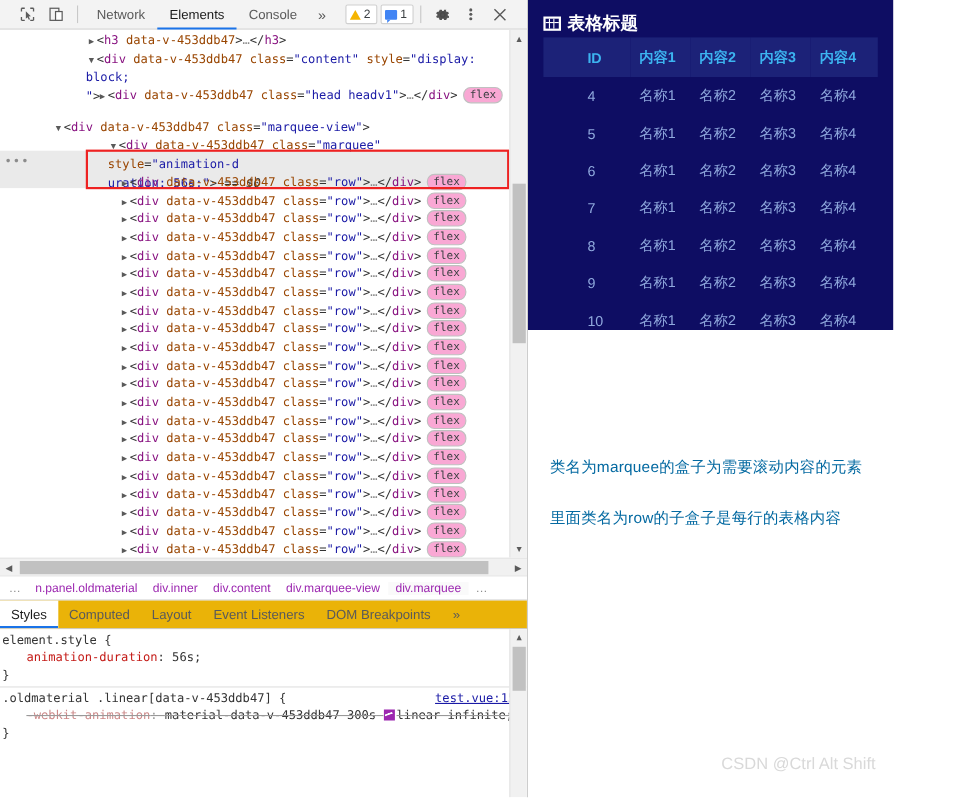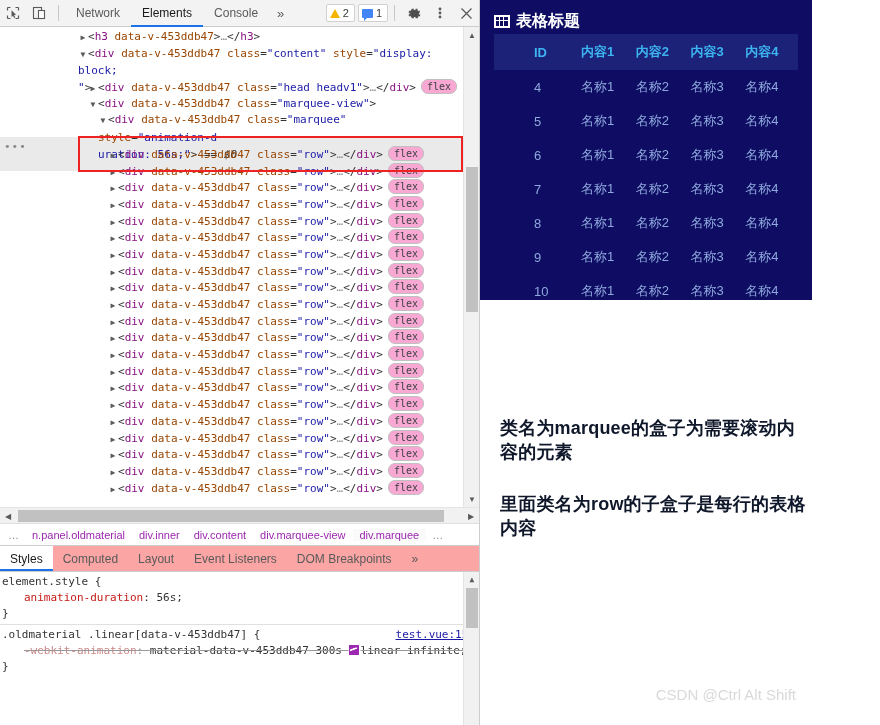--- a/index.html
+++ b/index.html
@@ -19,21 +19,21 @@
     display: flex; flex-direction: column;
     position: relative;
   }
 
   
   .dt-toolbar {
     height: 27px; min-height: 27px;
     display: flex; align-items: center;
     background: #f3f3f3;
     border-bottom: 1px solid #cdcdcd;
-    padding: 0 0;
+    padding: 0 12px;
   }
   .tb-icon {
     width: 26px; height: 23px;
     display: flex; align-items: center; justify-content: center;
     color: #5a5a5a;
   }
   .tb-sep { width: 1px; height: 16px; background: #c8c8c8; margin: 0 6px; }
   .dt-tabs { display: flex; align-items: stretch; height: 27px; }
   .dt-tab {
     padding: 0 11px; height: 27px;
@@ -150,21 +150,21 @@
   }
   .crumb-ell { color:#8c8c8c; padding: 0 6px; }
   .crumb { padding: 0 7px; white-space: nowrap; color: #a33; }
   .crumb.cls { color: #9c27b0; }
   .crumb.active { background:#fafafa; }
 
   
   .side-tabs {
     height: 26px; min-height:26px;
     display:flex; align-items:stretch;
-    background:#fca5a5; border-bottom:1px solid #cdcdcd;
+    background:#eab308; border-bottom:1px solid #cdcdcd;
   }
   .stab {
     padding: 0 10px; display:flex; align-items:center;
     font-size: 12px; color:#5a5a5a; white-space:nowrap;
   }
   .stab.active { color:#1a1a1a; box-shadow: inset 0 -2px 0 #1a73e8; background:#fff; }
 
   
   .filterbar {
     height: 25px; min-height:25px;
@@ -249,21 +249,21 @@
     color:#8fa8dd; font-size:13px; padding: 8px 0 8px 8px;
     height: 32px;
   }
   .tbl th:first-child, .tbl td:first-child { width: 26%; padding-left: 40px; }
   .tbl th:nth-child(2), .tbl td:nth-child(2),
   .tbl th:nth-child(3), .tbl td:nth-child(3),
   .tbl th:nth-child(4), .tbl td:nth-child(4) { width: 18%; }
 
   .notes { padding: 116px 0 0 20px; }
   .note {
-    color:#0f172a; font-size:18px; font-weight:bold;
+    color:#0369a1; font-size:14px; font-weight:normal;
     margin-bottom: 28px; letter-spacing:0.2px;
   }
   .watermark {
     position:absolute; right:16px; bottom:22px;
     color:#d9d9d9; font-size:15px; white-space:nowrap;
   }
 </style>
 </head>
 <body>
 
@@ -325,21 +325,21 @@
     </div>
 
     <div class="dom-wrap">
       <div class="sel-bg" style="top:110px;height:34px;"></div>
       <div class="gutter-dots" style="top:113px;">•••</div>
       <div class="dom-tree" id="dom-tree">
           <div class="dline" style="padding-left: 78px;"><span class="tri">▶</span><span class="punc">&lt;</span><span class="tag">h3</span> <span class="attr">data-v-453ddb47</span><span class="punc">&gt;</span><span class="ellip">…</span><span class="punc">&lt;/</span><span class="tag">h3</span><span class="punc">&gt;</span></div>
           <div class="dline wrap2" style="padding-left: 78px;"><span class="tri">▼</span><span class="punc">&lt;</span><span class="tag">div</span> <span class="attr">data-v-453ddb47</span> <span class="attr">class</span>=<span class="val">"content"</span> <span class="attr">style</span>=<span class="val">"display: block;
 "</span><span class="punc">&gt;</span></div>
           <div class="dline" style="padding-left: 88px;"><span class="tri">▶</span><span class="punc">&lt;</span><span class="tag">div</span> <span class="attr">data-v-453ddb47</span> <span class="attr">class</span>=<span class="val">"head headv1"</span><span class="punc">&gt;</span><span class="ellip">…</span><span class="punc">&lt;/</span><span class="tag">div</span><span class="punc">&gt;</span><span class="flexbadge">flex</span></div>
-          <div class="dline" style="padding-left: 88px;"><span class="tri">▼</span><span class="punc">&lt;</span><span class="tag">div</span> <span class="attr">data-v-453ddb47</span> <span class="attr">class</span>=<span class="val">"marquee-view"</span><span class="punc">&gt;</span></div>
+          <div class="dline" style="padding-left: 48px; margin-top: 12px;"><span class="tri">▼</span><span class="punc">&lt;</span><span class="tag">div</span> <span class="attr">data-v-453ddb47</span> <span class="attr">class</span>=<span class="val">"marquee-view"</span><span class="punc">&gt;</span></div>
           <div class="dline wrap2" style="padding-left: 98px;"><span class="tri">▼</span><span class="punc">&lt;</span><span class="tag">div</span> <span class="attr">data-v-453ddb47</span> <span class="attr">class</span>=<span class="val">"marquee"</span> <span class="attr">style</span>=<span class="val">"animation-d
 uration: 56s;"</span><span class="punc">&gt;</span> == <span style="color:#333;font-style:italic">$0</span></div>
           <div class="dline" style="padding-left: 108px;"><span class="tri">▶</span><span class="punc">&lt;</span><span class="tag">div</span> <span class="attr">data-v-453ddb47</span> <span class="attr">class</span>=<span class="val">"row"</span><span class="punc">&gt;</span><span class="ellip">…</span><span class="punc">&lt;/</span><span class="tag">div</span><span class="punc">&gt;</span><span class="flexbadge">flex</span></div>
           <div class="dline" style="padding-left: 108px;"><span class="tri">▶</span><span class="punc">&lt;</span><span class="tag">div</span> <span class="attr">data-v-453ddb47</span> <span class="attr">class</span>=<span class="val">"row"</span><span class="punc">&gt;</span><span class="ellip">…</span><span class="punc">&lt;/</span><span class="tag">div</span><span class="punc">&gt;</span><span class="flexbadge">flex</span></div>
           <div class="dline" style="padding-left: 108px;"><span class="tri">▶</span><span class="punc">&lt;</span><span class="tag">div</span> <span class="attr">data-v-453ddb47</span> <span class="attr">class</span>=<span class="val">"row"</span><span class="punc">&gt;</span><span class="ellip">…</span><span class="punc">&lt;/</span><span class="tag">div</span><span class="punc">&gt;</span><span class="flexbadge">flex</span></div>
           <div class="dline" style="padding-left: 108px;"><span class="tri">▶</span><span class="punc">&lt;</span><span class="tag">div</span> <span class="attr">data-v-453ddb47</span> <span class="attr">class</span>=<span class="val">"row"</span><span class="punc">&gt;</span><span class="ellip">…</span><span class="punc">&lt;/</span><span class="tag">div</span><span class="punc">&gt;</span><span class="flexbadge">flex</span></div>
           <div class="dline" style="padding-left: 108px;"><span class="tri">▶</span><span class="punc">&lt;</span><span class="tag">div</span> <span class="attr">data-v-453ddb47</span> <span class="attr">class</span>=<span class="val">"row"</span><span class="punc">&gt;</span><span class="ellip">…</span><span class="punc">&lt;/</span><span class="tag">div</span><span class="punc">&gt;</span><span class="flexbadge">flex</span></div>
           <div class="dline" style="padding-left: 108px;"><span class="tri">▶</span><span class="punc">&lt;</span><span class="tag">div</span> <span class="attr">data-v-453ddb47</span> <span class="attr">class</span>=<span class="val">"row"</span><span class="punc">&gt;</span><span class="ellip">…</span><span class="punc">&lt;/</span><span class="tag">div</span><span class="punc">&gt;</span><span class="flexbadge">flex</span></div>
           <div class="dline" style="padding-left: 108px;"><span class="tri">▶</span><span class="punc">&lt;</span><span class="tag">div</span> <span class="attr">data-v-453ddb47</span> <span class="attr">class</span>=<span class="val">"row"</span><span class="punc">&gt;</span><span class="ellip">…</span><span class="punc">&lt;/</span><span class="tag">div</span><span class="punc">&gt;</span><span class="flexbadge">flex</span></div>
           <div class="dline" style="padding-left: 108px;"><span class="tri">▶</span><span class="punc">&lt;</span><span class="tag">div</span> <span class="attr">data-v-453ddb47</span> <span class="attr">class</span>=<span class="val">"row"</span><span class="punc">&gt;</span><span class="ellip">…</span><span class="punc">&lt;/</span><span class="tag">div</span><span class="punc">&gt;</span><span class="flexbadge">flex</span></div>

